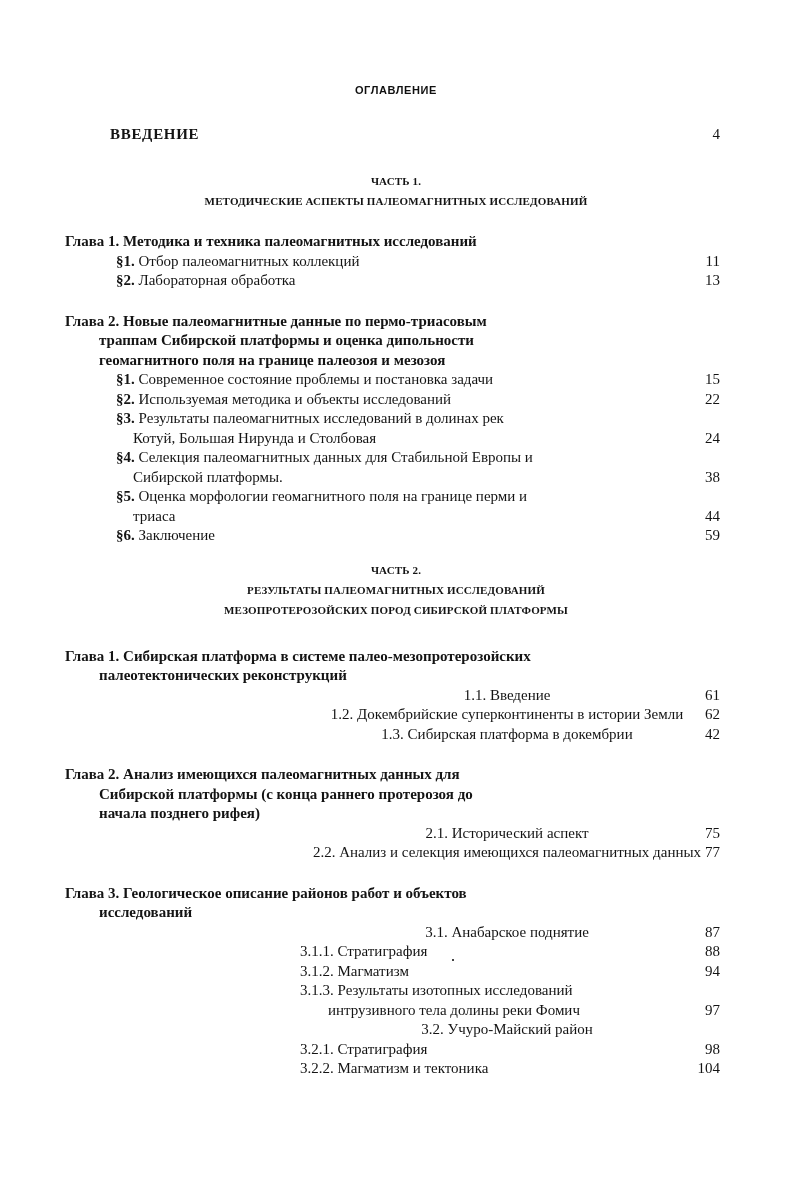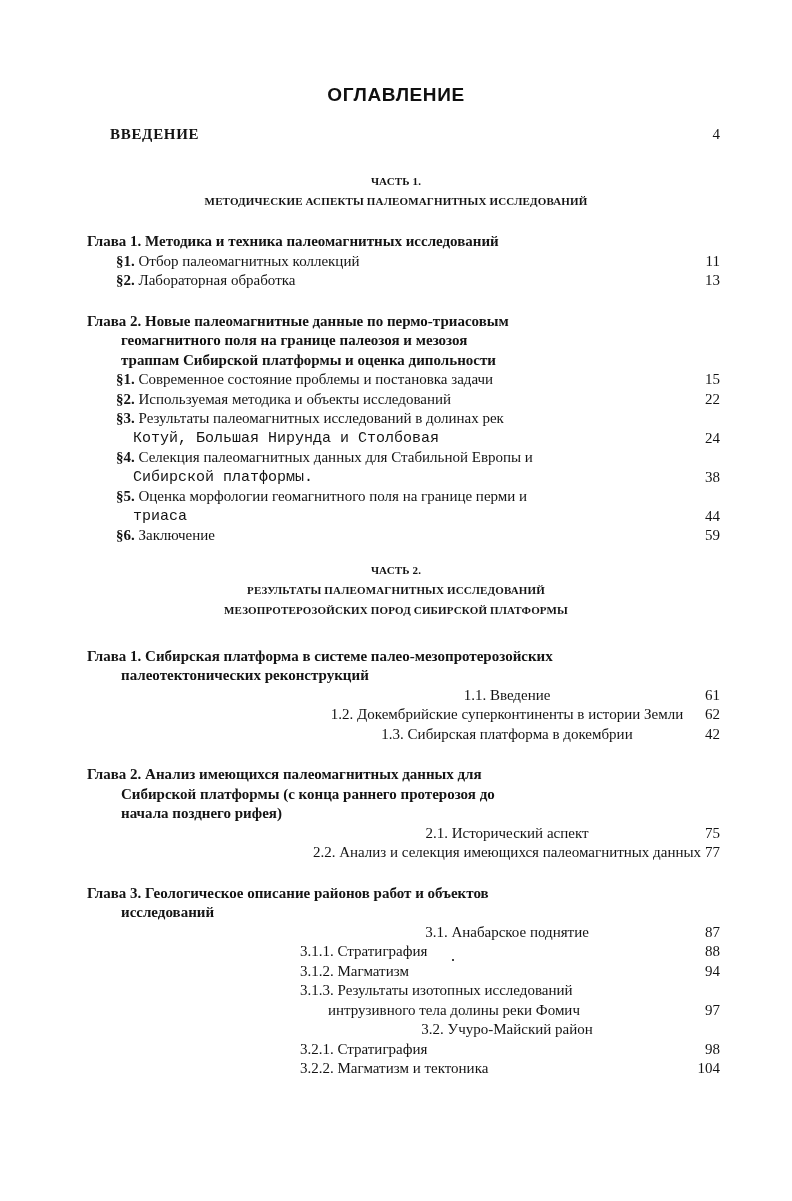--- a/index.html
+++ b/index.html
@@ -27,21 +27,21 @@
 
   
   .doc-title {
     position: absolute;
     left: 0;
     top: 84px;
     width: 792px;
     text-align: center;
     font-family: "Liberation Sans", "DejaVu Sans", sans-serif;
     font-weight: bold;
-    font-size: 19px;
+    font-size: 11px;
     letter-spacing: 0.6px;
     color: #101010;
   }
 
   
   .toc {
     position: absolute;
     left: 0;
     top: 0;
     width: 792px;
@@ -84,42 +84,41 @@
     font-size: 11px;
     line-height: 20px;
     letter-spacing: 0.15px;
     padding: 0 40px;
   }
   .part-heading .part-num { display: block; }
   .part-heading .part-line { display: block; }
 
   
   .chapter {
-    margin-left: 87px;
+    margin-left: 65px;
     margin-right: 80px;
     font-weight: bold;
     font-size: 15px;
     line-height: 19.5px;
   }
   .chapter .cont {
     display: block;
     margin-left: 34px;
   }
 
   
   .sec {
     margin-left: 116px;
     font-size: 15px;
     line-height: 19.5px;
   }
   .sec .num { font-weight: bold; }
   .sec .cont {
     display: block;
     margin-left: 17px;
-    font-family: Liberation Mono, monospace;
   }
 
   
   .sub {
     margin-left: 222px;
     font-size: 15px;
     line-height: 19.5px;
     text-align: center;
   }
 
@@ -179,22 +178,22 @@
     <div class="row">
       <span class="label sec"><span class="num">§2.</span> <span>Лабораторная обработка</span></span>
       <span class="pageno">13</span>
     </div>
 
     <div class="gap-l"></div>
 
     <div class="row">
       <span class="label chapter">
         <span>Глава 2. Новые палеомагнитные данные по пермо-триасовым</span>
+        <span class="cont">траппам Сибирской платформы и оценка дипольности</span>
         <span class="cont">геомагнитного поля на границе палеозоя и мезозоя</span>
-        <span class="cont">траппам Сибирской платформы и оценка дипольности</span>
       </span>
     </div>
 
     <div class="row">
       <span class="label sec"><span class="num">§1.</span> <span>Современное состояние проблемы и постановка задачи</span></span>
       <span class="pageno">15</span>
     </div>
     <div class="row">
       <span class="label sec"><span class="num">§2.</span> <span>Используемая методика и объекты исследований</span></span>
       <span class="pageno">22</span>

